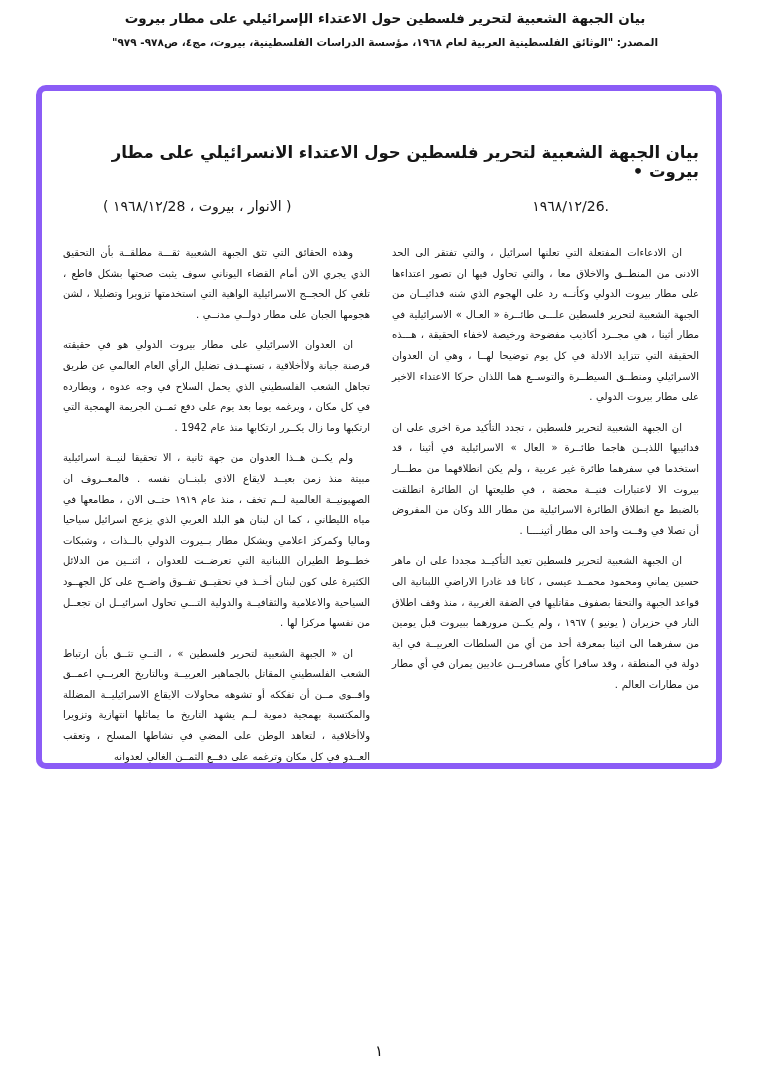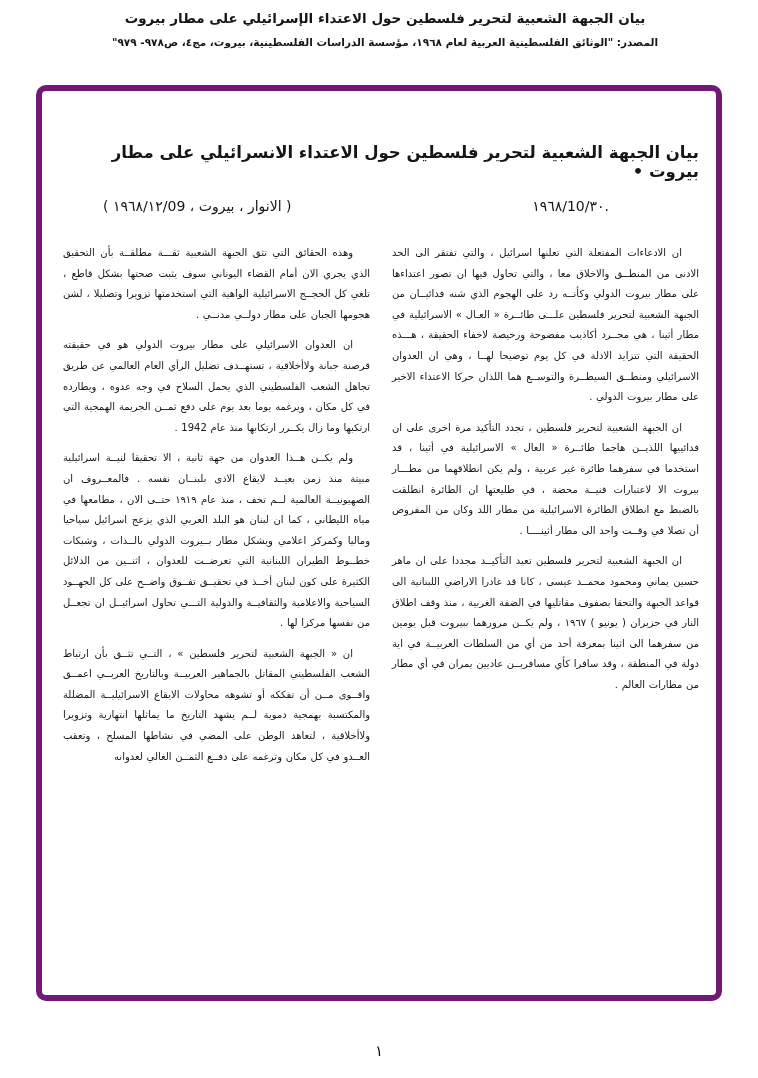--- a/index.html
+++ b/index.html
@@ -25,22 +25,22 @@
   .page-header .hdr-source {
     font-size: 10.5px;
     font-weight: bold;
     margin-top: 10px;
   }
   .doc-frame {
     position: absolute;
     left: 36px;
     top: 85px;
     width: 686px;
-    height: 916px;
-    border: 6px solid #701a75;
+    height: 684px;
+    border: 6px solid #8b5cf6;
     border-radius: 10px;
     background: #ffffff;
     direction: rtl;
     padding: 52px 17px 0 21px;
     overflow: hidden;
   }
   .doc-title {
     font-size: 16.5px;
     font-weight: bold;
     text-align: right;
@@ -88,22 +88,22 @@
 
 <header class="page-header">
   <div class="hdr-title">بيان الجبهة الشعبية لتحرير فلسطين حول الاعتداء الإسرائيلي على مطار بيروت</div>
   <div class="hdr-source">المصدر: "الوثائق الفلسطينية العربية لعام ١٩٦٨، مؤسسة الدراسات الفلسطينية، بيروت، مج٤، ص٩٧٨- ٩٧٩"</div>
 </header>
 
 <section class="doc-frame">
   <div class="doc-title">بيان الجبهة الشعبية لتحرير فلسطين حول الاعتداء الانسرائيلي على مطار بيروت •</div>
 
   <div class="date-row">
-    <span class="statement-date">١٩٦٨/10/٣٠.</span>
-    <span class="publication-ref">( الانوار ، بيروت ، ١٩٦٨/١٢/09 )</span>
+    <span class="statement-date">١٩٦٨/١٢/26.</span>
+    <span class="publication-ref">( الانوار ، بيروت ، ١٩٦٨/١٢/28 )</span>
   </div>
 
   <div class="columns">
     <div class="col">
       <p>ان الادعاءات المفتعلة التي تعلنها اسرائيل ، والتي تفتقر الى الحد الادنى من المنطــق والاخلاق معا ، والتي تحاول فيها ان تصور اعتداءها على مطار بيروت الدولي وكأنــه رد على الهجوم الذي شنه فدائيــان من الجبهة الشعبية لتحرير فلسطين علـــى طائــرة « العـال » الاسرائيلية في مطار أثينا ، هي مجــرد أكاذيب مفضوحة ورخيصة لاخفاء الحقيقة ، هـــذه الحقيقة التي تتزايد الادلة في كل يوم توضيحا لهــا ، وهي ان العدوان الاسرائيلي ومنطــق السيطــرة والتوســع هما اللذان حركا الاعتداء الاخير على مطار بيروت الدولي .</p>
       <p>ان الجبهة الشعبية لتحرير فلسطين ، تجدد التأكيد مرة اخرى على ان فدائييها اللذيــن هاجما طائــرة « العال » الاسرائيلية في أثينا ، قد استخدما في سفرهما طائرة غير عربية ، ولم يكن انطلاقهما من مطـــار بيروت الا لاعتبارات فنيــة محضة ، في طليعتها ان الطائرة انطلقت بالضبط مع انطلاق الطائرة الاسرائيلية من مطار اللد وكان من المفروض أن تصلا في وقــت واحد الى مطار أثينــــا .</p>
       <p>ان الجبهة الشعبية لتحرير فلسطين تعيد التأكيــد مجددا على ان ماهر حسين يماني ومحمود محمــد عيسى ، كانا قد غادرا الاراضي اللبنانية الى قواعد الجبهة والتحقا بصفوف مقاتليها في الضفة الغربية ، منذ وقف اطلاق النار في حزيران ( يونيو ) ١٩٦٧ ، ولم يكــن مرورهما ببيروت قبل يومين من سفرهما الى اثينا بمعرفة أحد من أي من السلطات العربيــة في اية دولة في المنطقة ، وقد سافرا كأي مسافريــن عاديين يمران في أي مطار من مطارات العالم .</p>
     </div>
     <div class="col">
       <p>وهذه الحقائق التي تثق الجبهة الشعبية ثقـــة مطلقــة بأن التحقيق الذي يجري الان أمام القضاء اليوناني سوف يثبت صحتها بشكل قاطع ، تلغي كل الحجــج الاسرائيلية الواهية التي استخدمتها تزويرا وتضليلا ، لشن هجومها الجبان على مطار دولــي مدنــي .</p>

